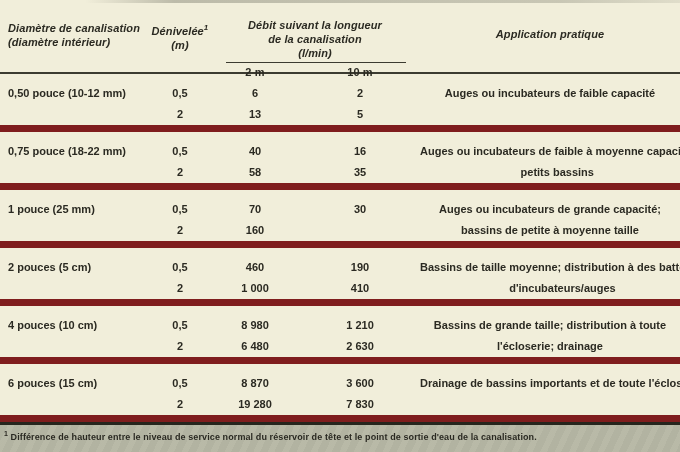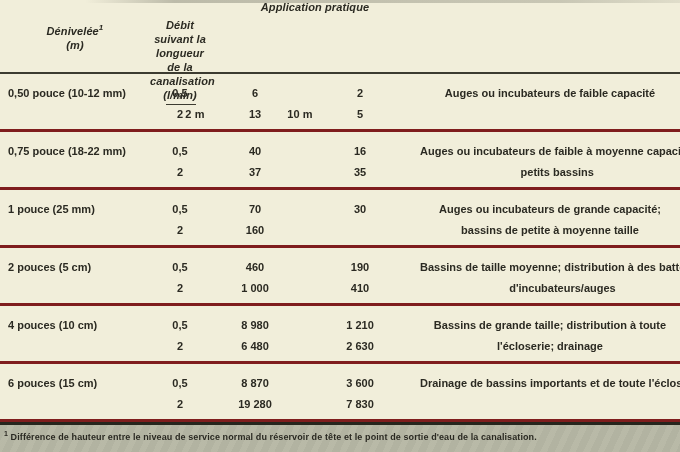--- a/index.html
+++ b/index.html
@@ -46,29 +46,29 @@
     height: 0;
     border-top: 1.5px solid #3c3b30;
     margin: 2px 14px 0 16px;
   }
   .h-flow-sub {
     display: grid;
     grid-template-columns: 90px 120px;
     font-style: normal;
     padding-top: 2px;
   }
-  .h-app { text-align: center; }
+  .h-app { padding-top: 27px; text-align: center; }
   
   .group {
     display: grid;
     grid-template-columns: 150px 60px 90px 120px 1fr;
     height: 58px;
     box-sizing: border-box;
     padding-top: 9px;
-    border-bottom: 3px solid #7f1d1d;
+    border-bottom: 7px solid #7f1d1d;
     font-size: 11px;
     font-weight: 700;
     line-height: 21px;
     white-space: nowrap;
   }
   .group:last-of-type { border-bottom: none; }
   .diam { padding-left: 8px; }
   .col-c { text-align: center; }
   .app { font-weight: 700; }
   .v { height: 21px; }
@@ -87,20 +87,24 @@
   }
   .footnote sup { font-size: 7px; }
 </style>
 </head>
 <body>
 
 <div class="page">
   <div class="scan-top-strip"></div>
 
   <div class="header">
+    <div class="h-diam">
+      <div>Diamètre de canalisation</div>
+      <div>(diamètre intérieur)</div>
+    </div>
     <div class="h-drop">
       <div><span>Dénivelée</span><sup>1</sup></div>
       <div>(m)</div>
     </div>
     <div class="h-flow">
       <div>Débit suivant la longueur</div>
       <div>de la canalisation</div>
       <div>(l/min)</div>
       <div class="h-flow-rule"></div>
       <div class="h-flow-sub">
@@ -134,21 +138,21 @@
   </div>
 
   <div class="group">
     <div class="diam">0,75 pouce (18-22 mm)</div>
     <div class="col-c">
       <div class="v">0,5</div>
       <div class="v">2</div>
     </div>
     <div class="col-c">
       <div class="v">40</div>
-      <div class="v">37</div>
+      <div class="v">58</div>
     </div>
     <div class="col-c">
       <div class="v">16</div>
       <div class="v">35</div>
     </div>
     <div class="col-c app">
       <div class="v">Auges ou incubateurs de faible à moyenne capacité;</div>
       <div class="v">petits bassins</div>
     </div>
   </div>

